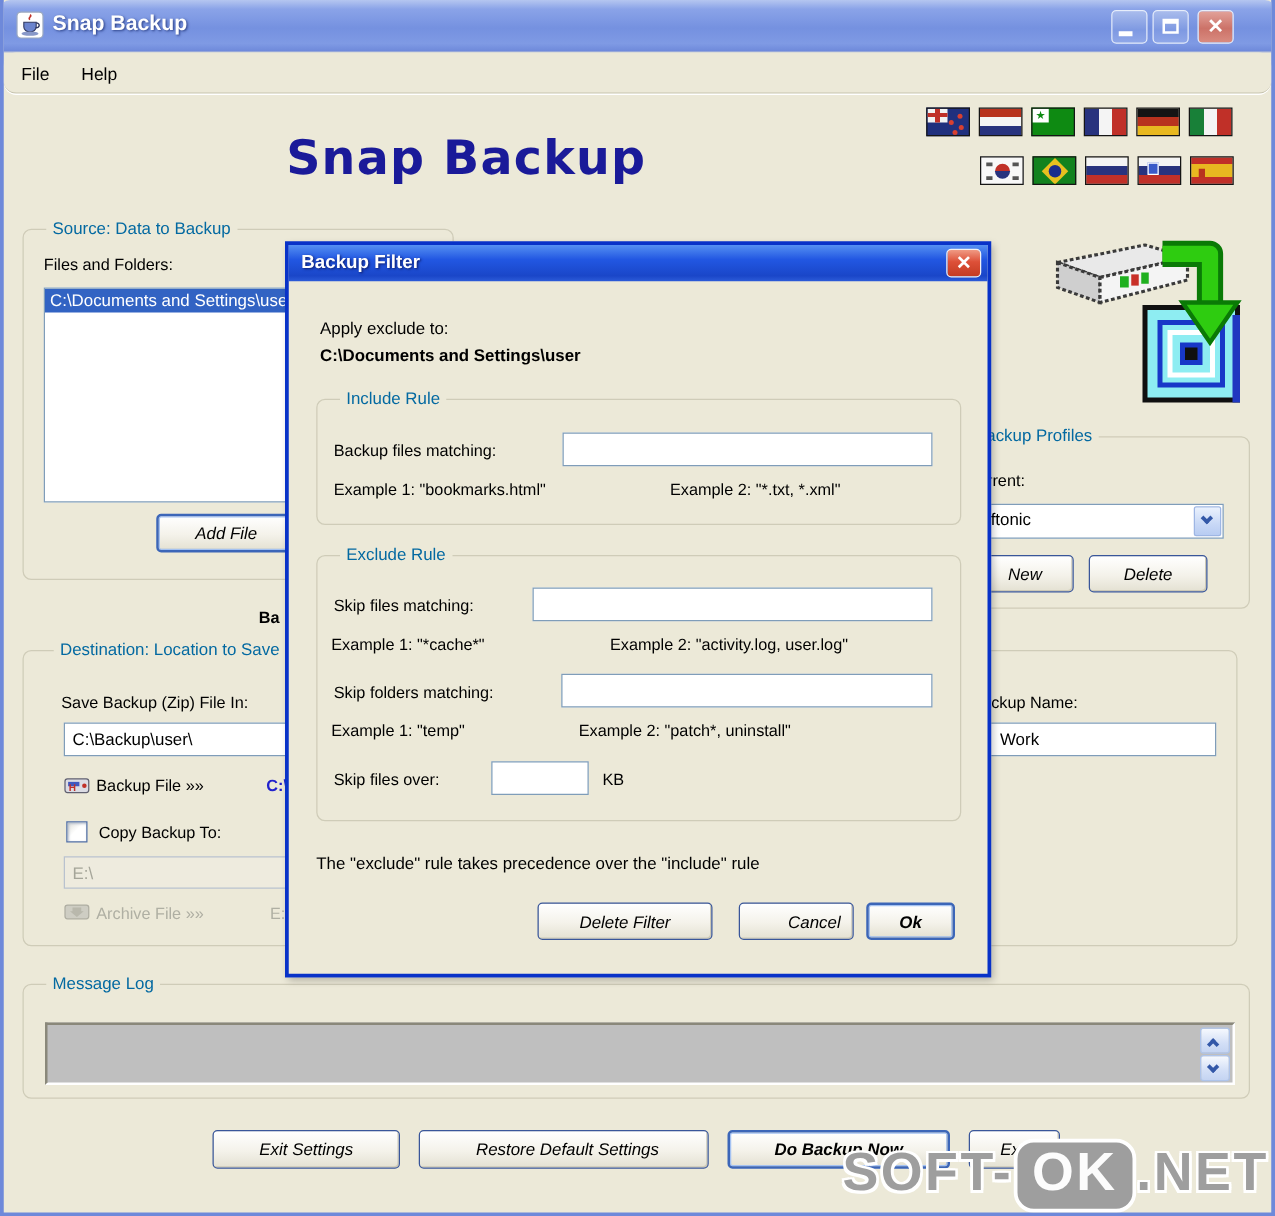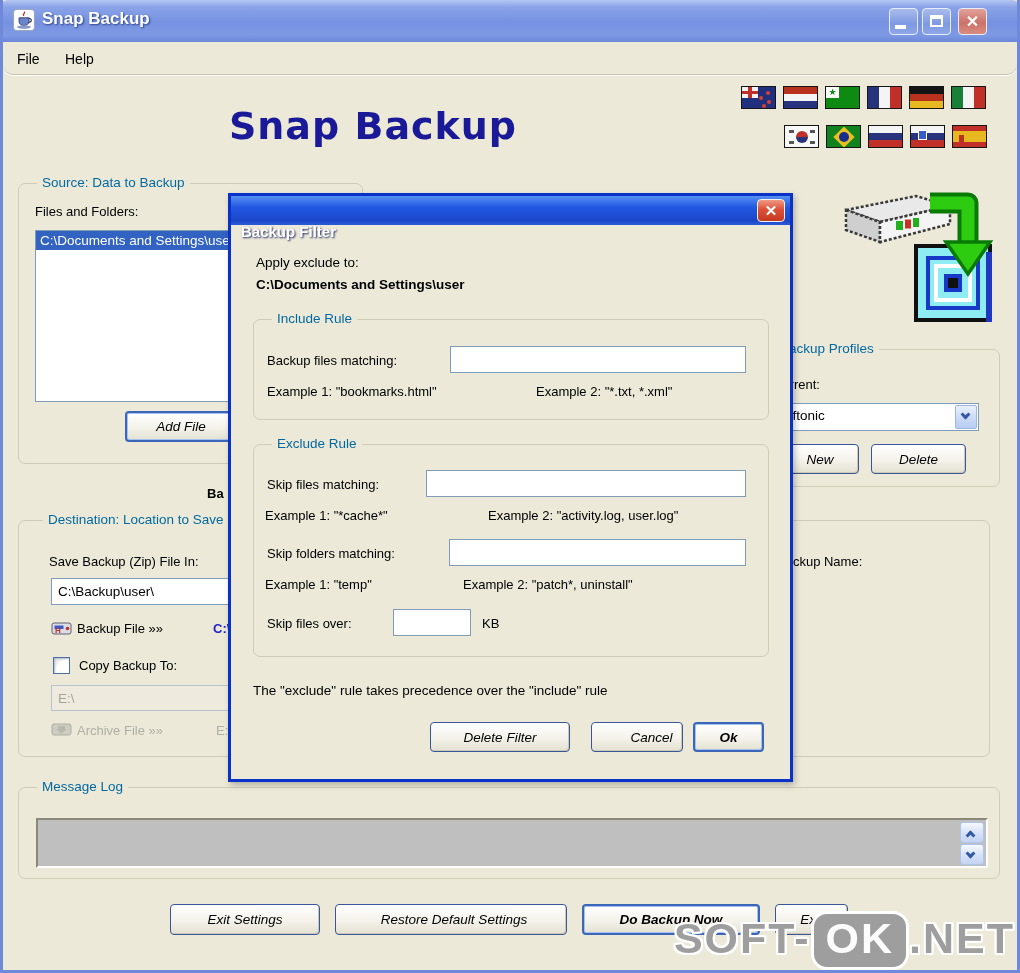--- a/index.html
+++ b/index.html
@@ -129,21 +129,21 @@
   
   .dialog {
     position:absolute; left:225px; top:193px; width:565px; height:589px; z-index:100;
     border:3px solid #0832C8; background:#ECE9D8; box-shadow:2px 3px 6px rgba(0,0,0,.25);
   }
   .dlg-titlebar {
     position:absolute; left:0; top:0; right:0; height:29px;
     background:linear-gradient(180deg,#5590F2 0%,#2257E2 40%,#1A46C8 85%,#2C5BD8 100%);
   }
   .dlg-title { position:absolute; left:10px; top:5px; color:#FFF; font-weight:bold; font-size:15px;
-    text-shadow:1px 1px 2px rgba(10,20,90,.9);margin-top:22px; }
+    text-shadow:1px 1px 2px rgba(10,20,90,.9); }
   .dlg-close {
     position:absolute; right:5px; top:3px; width:28px; height:23px; border-radius:4px;
     border:1px solid #F2F2F2; background:linear-gradient(180deg,#F09A84 0%,#DD5038 45%,#C43B22 100%);
     color:#FFF; font-weight:bold; font-size:15px; line-height:21px; text-align:center;
   }
   .dlg-body-label { position:absolute; white-space:nowrap; font-size:13.5px; }
 
   
   .log-area { position:absolute; background:#BFBFBF; border:2px solid; border-color:#8A887A #FFFFFF #FFFFFF #8A887A; }
   .scrollpair { position:absolute; right:2px; top:2px; width:24px; }
@@ -260,20 +260,21 @@
     <span class="checkbox" style="left:34px; top:136px;"></span>
     <span class="lbl" style="left:60px; top:137px;">Copy Backup To:</span>
     <input class="tf tf-disabled" style="left: 32px; top: 164px; width: 302px; height: 26px;" disabled="" value="E:\">
     <svg style="position:absolute; left:32px; top:199px; opacity:.75;" width="21" height="18" viewBox="0 0 21 18">
       <rect x="1" y="4" width="19" height="11" rx="2" fill="#C4C4BC" stroke="#9A9A90"></rect>
       <polygon points="7,6 14,6 14,9 16,9 10.5,13.5 5,9 7,9" fill="#A8A89E"></polygon>
     </svg>
     <span class="lbl graytext" style="left:58px; top:202px;">Archive File »»</span>
     <span class="lbl graytext" style="left:197px; top:202px;">E:\</span>
     <span class="lbl" style="left:758px; top:33px;">Backup Name:</span>
+    <input class="tf" style="left: 752px; top: 57px; width: 202px; height: 27px; padding-left: 28px;" value="Work">
   </div>
 
   <div class="group" style="left:15px; top:787px; width:982px; height:92px;">
     <span class="group-title">Message Log</span>
     <div class="log-area" style="left:17px; top:30px; width:952px; height:50px;">
       <div class="scrollpair">
         <div class="scrollbtn">
             <span class="chev chev-up"></span>
           </div>
         <div class="scrollbtn">

